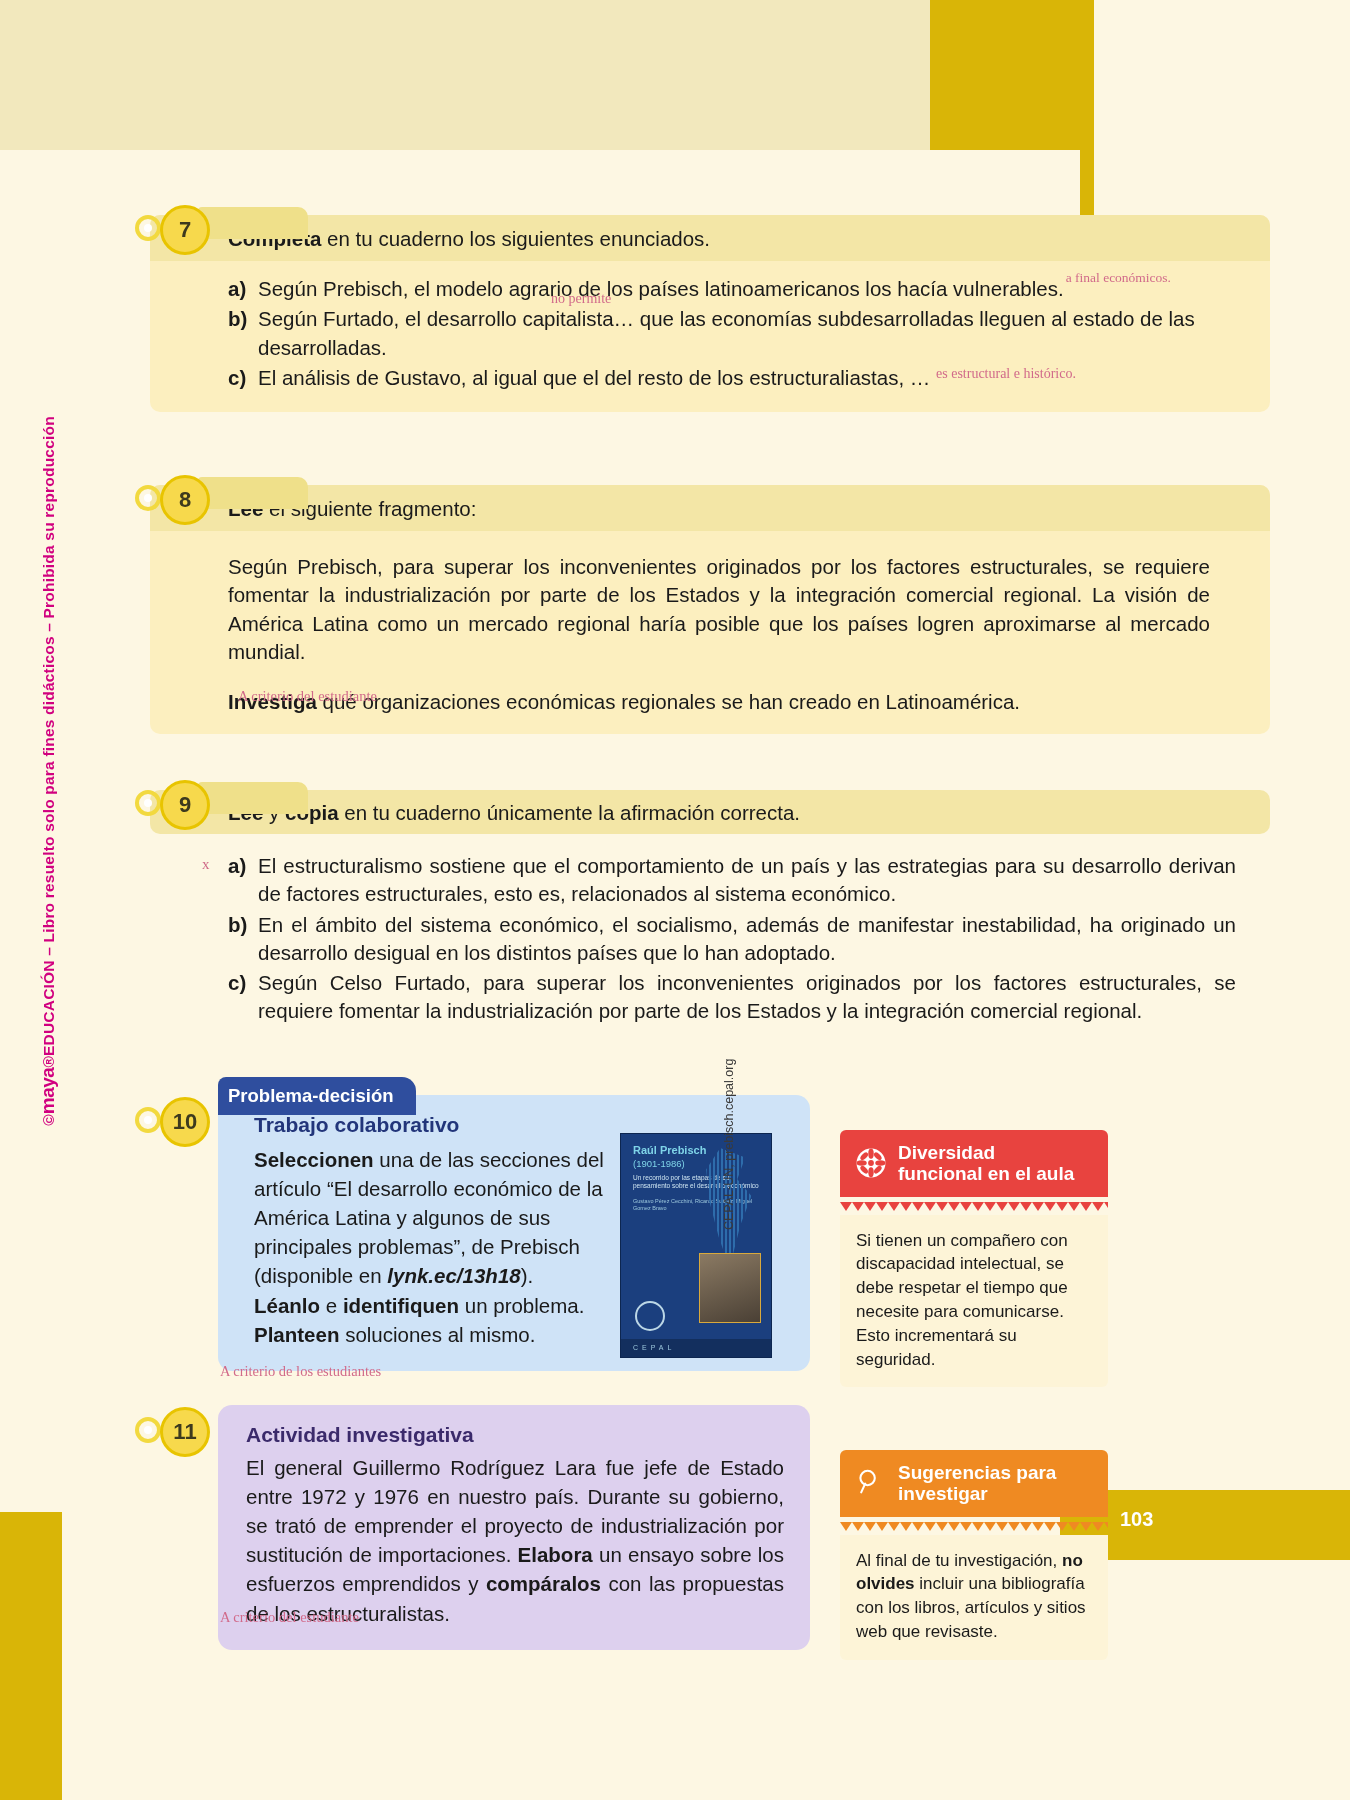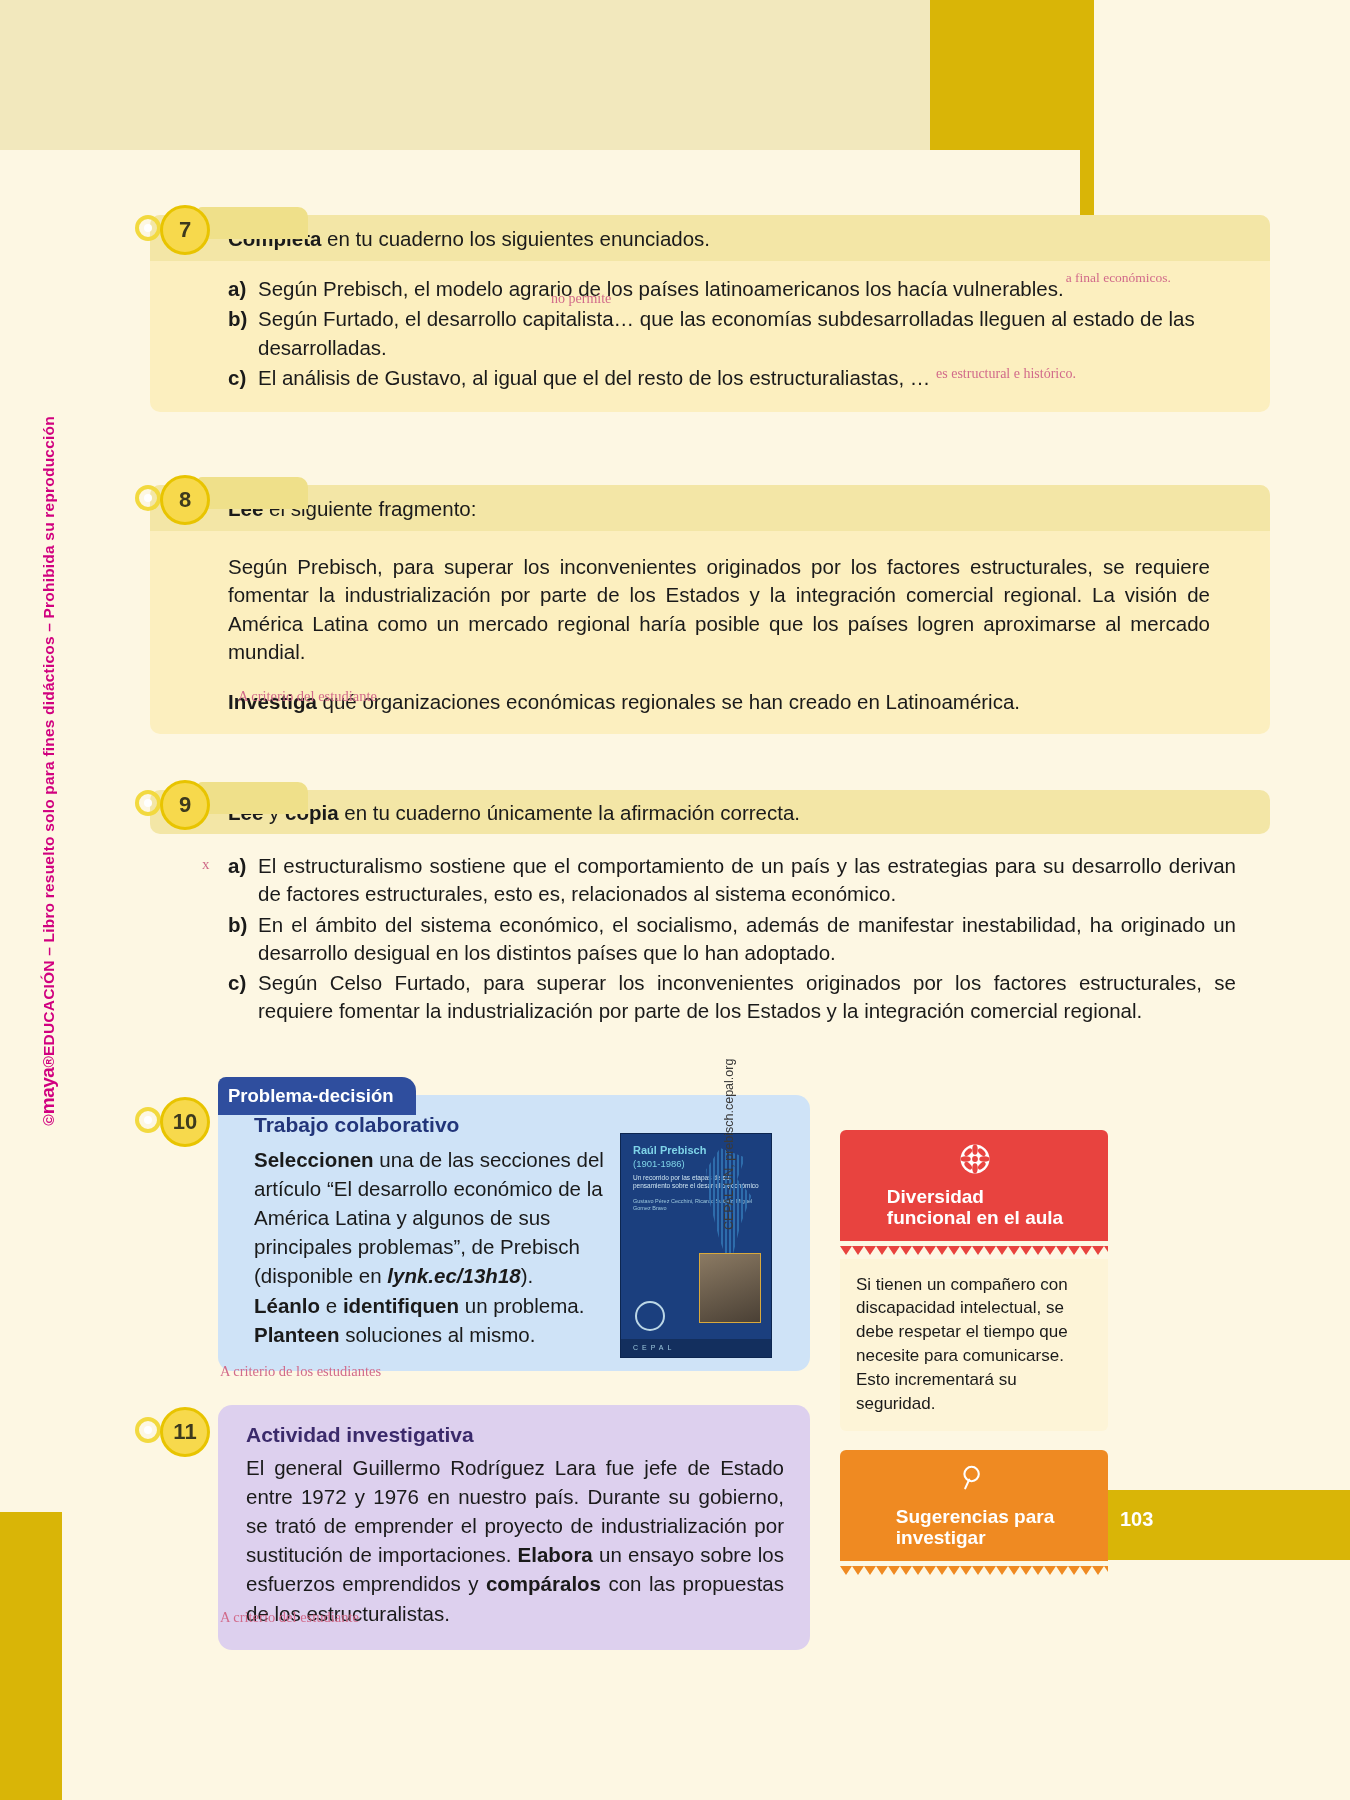--- a/index.html
+++ b/index.html
@@ -152,21 +152,20 @@
   .heading-blue { color:#22357a; font-weight:bold; font-size:21px; }
   .heading-purple { color:#3b2a6b; font-weight:bold; font-size:21px; }
 
   
   .callout { position:absolute; width:268px; }
   .callout-head {
     display:flex; align-items:center; gap:10px;
     color:#fff; font-weight:bold; font-size:19px; line-height:1.12;
     padding:12px 12px 12px 14px;
     border-radius:6px 6px 0 0;
-    flex-direction:column;
   }
   .callout-head.red { background:#e8433f; }
   .callout-head.orange { background:#ef8a22; }
   .zigzag { height:9px; width:100%; }
   .callout-body {
     background:#fdf4d7;
     padding:14px 16px 16px 16px;
     font-size:17px; line-height:1.4;
     border-radius:0 0 6px 6px;
   }
@@ -393,13 +392,16 @@
       </svg>
     </span>
     <span>
       <span>Sugerencias para</span><br>
       <span>investigar</span>
     </span>
   </div>
   <svg class="zigzag" viewBox="0 0 268 9" preserveAspectRatio="none">
     <path d="M0,0 L6,9 L12,0 L18,9 L24,0 L30,9 L36,0 L42,9 L48,0 L54,9 L60,0 L66,9 L72,0 L78,9 L84,0 L90,9 L96,0 L102,9 L108,0 L114,9 L120,0 L126,9 L132,0 L138,9 L144,0 L150,9 L156,0 L162,9 L168,0 L174,9 L180,0 L186,9 L192,0 L198,9 L204,0 L210,9 L216,0 L222,9 L228,0 L234,9 L240,0 L246,9 L252,0 L258,9 L264,0 L268,6 L268,0 Z" fill="#ef8a22"></path>
   </svg>
+  <div class="callout-body">
+    <span>Al final de tu investigación, </span><b>no olvides</b><span> incluir una bibliografía con los libros, artículos y sitios web que revisaste.</span>
+  </div>
 </div>
 
 </body></html>

